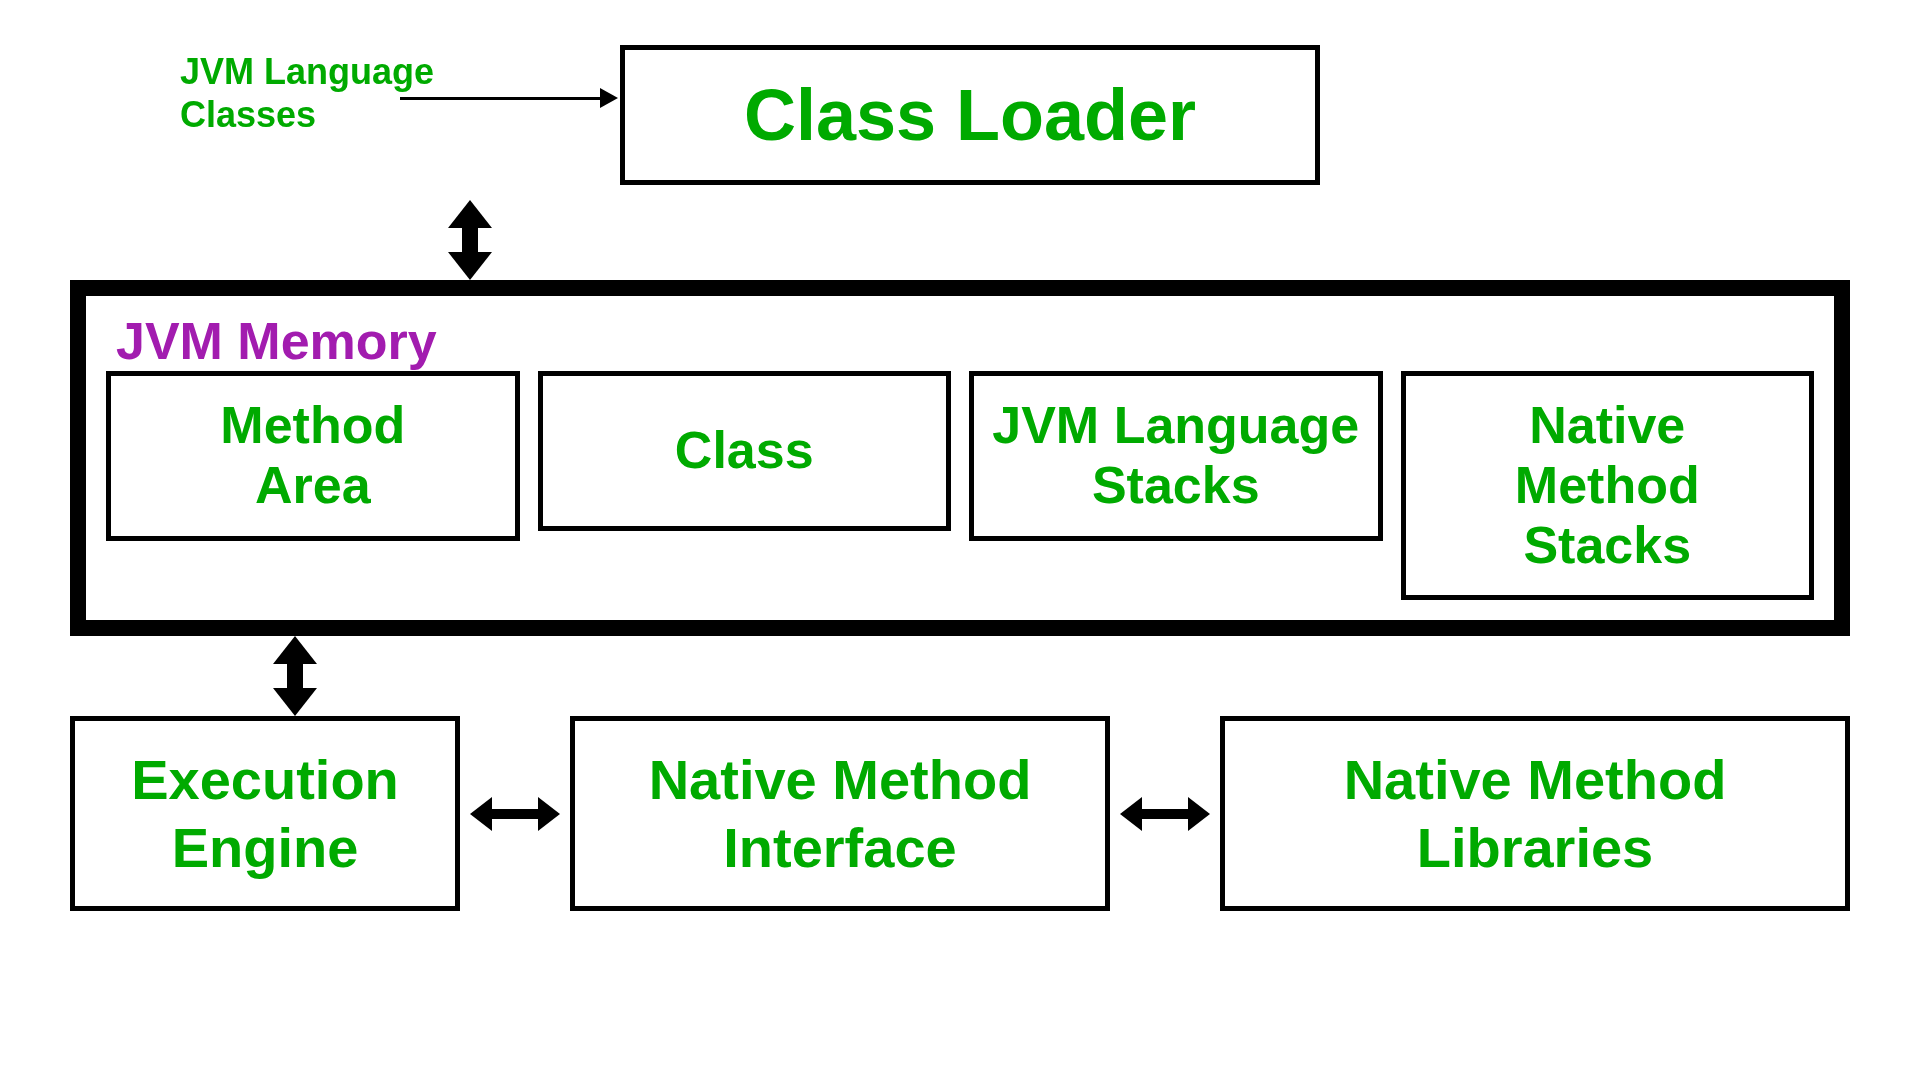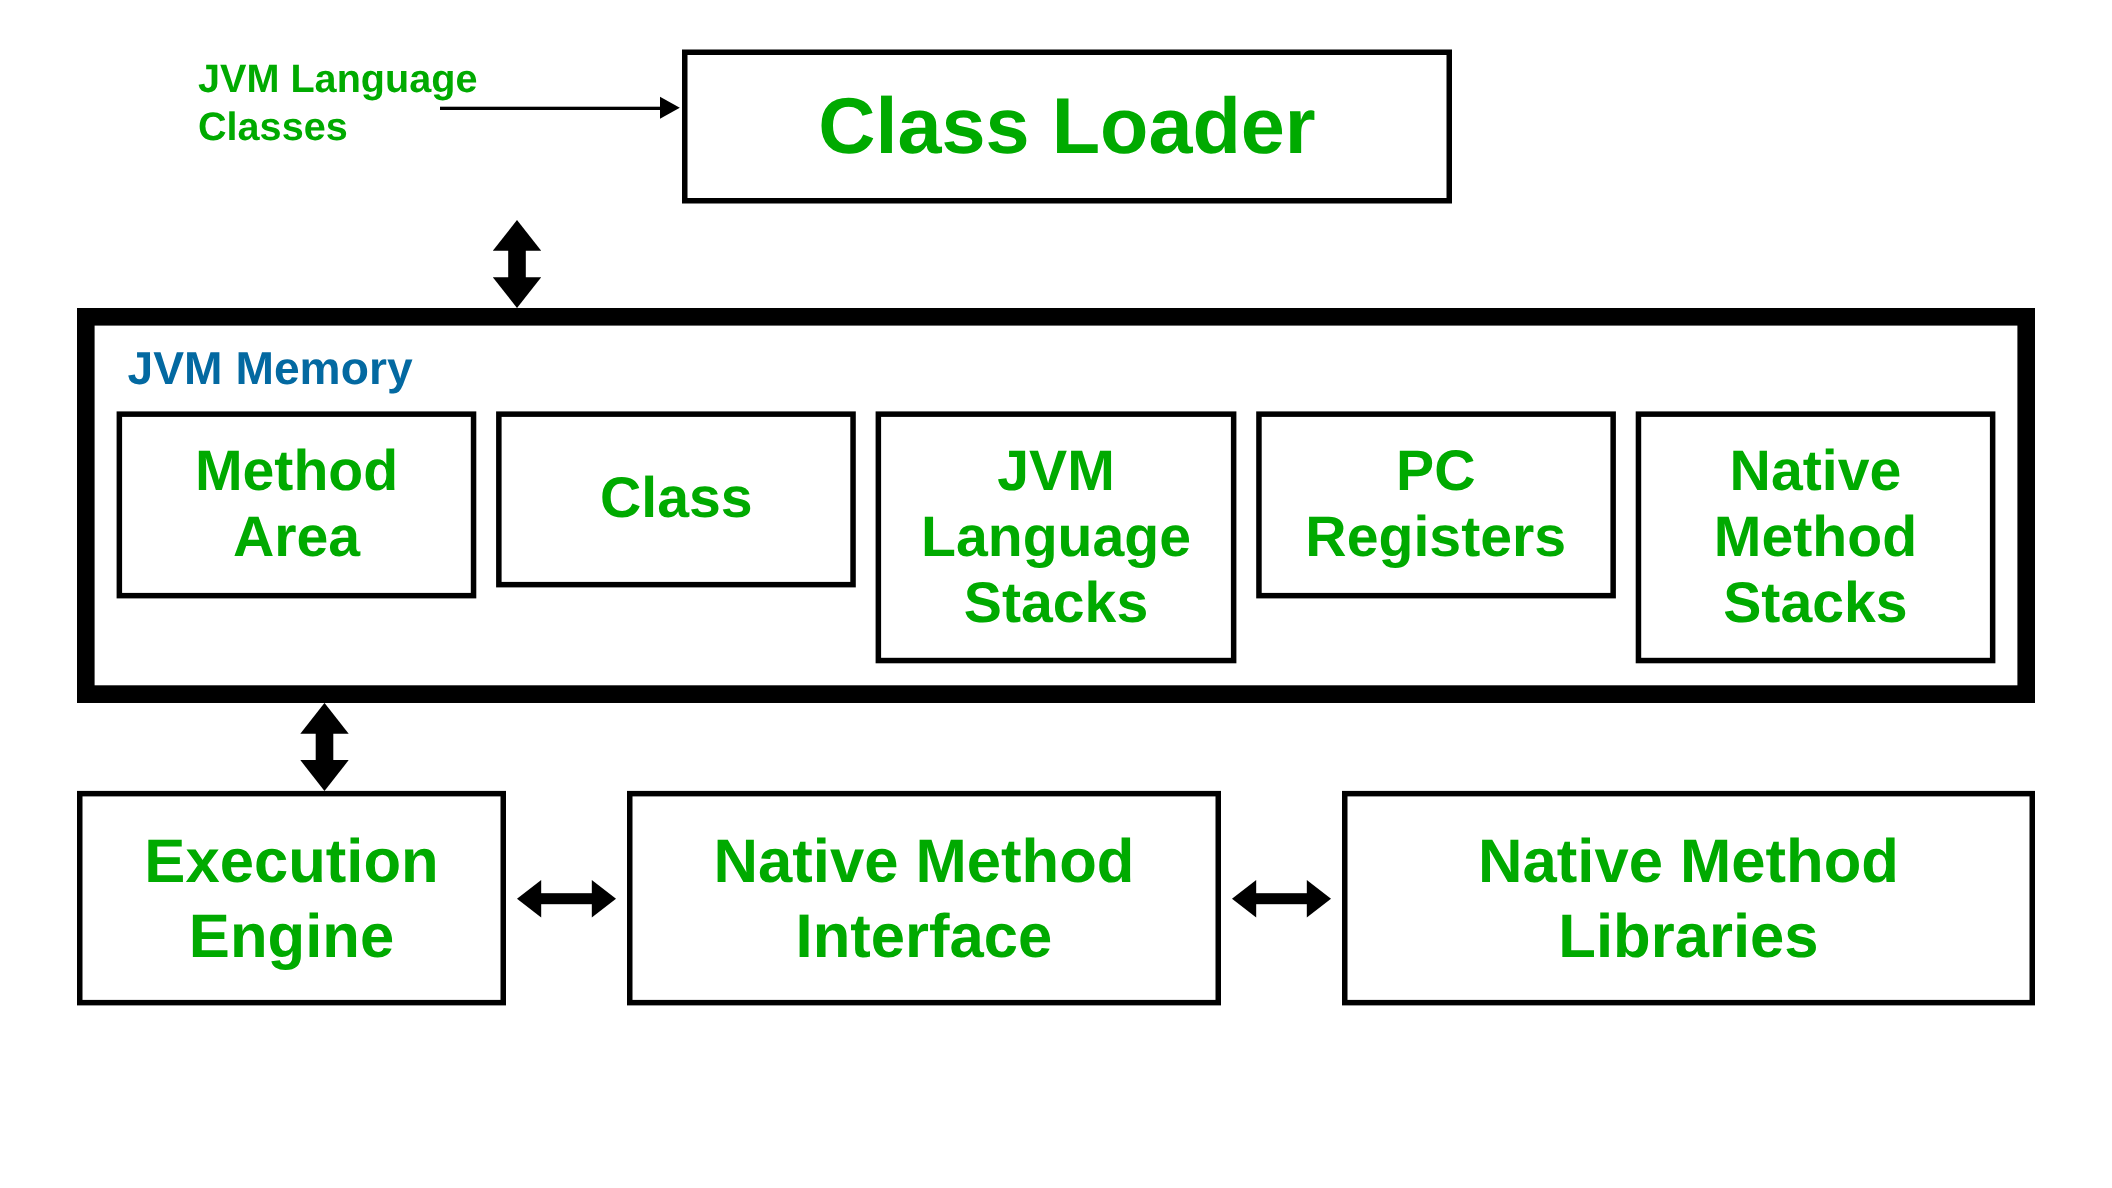--- a/index.html
+++ b/index.html
@@ -109,24 +109,23 @@
       padding: 8px;
       position: relative;
     }
 
     .jvm-memory-inner {
       background: #fff;
       padding: 15px 20px 20px 20px;
     }
 
     .jvm-memory-title {
-      font-size: 42px;
-      font-weight: bold;
-      color: #0369a1;
-      margin-bottom: 15px;
+      font-size: 52px;
+      font-weight: bold;
+      color: #a21caf;
       padding-left: 10px;
     }
 
     .memory-boxes {
       display: flex;
       gap: 18px;
       align-items: flex-start;
     }
 
     .memory-box {
@@ -251,23 +250,20 @@
         <div class="memory-box">
           <span>Method<br>Area</span>
         </div>
         <div class="memory-box">
           <span>Class</span>
         </div>
         <div class="memory-box">
           <span>JVM Language<br>Stacks</span>
         </div>
         <div class="memory-box">
-          <span>PC<br>Registers</span>
-        </div>
-        <div class="memory-box">
           <span>Native<br>Method<br>Stacks</span>
         </div>
       </div>
     </div>
   </div>
 
   <div class="bottom-section">
 
     <div class="bottom-arrow-container">
       <svg class="double-arrow-svg" width="60" height="80" viewBox="0 0 60 80">

